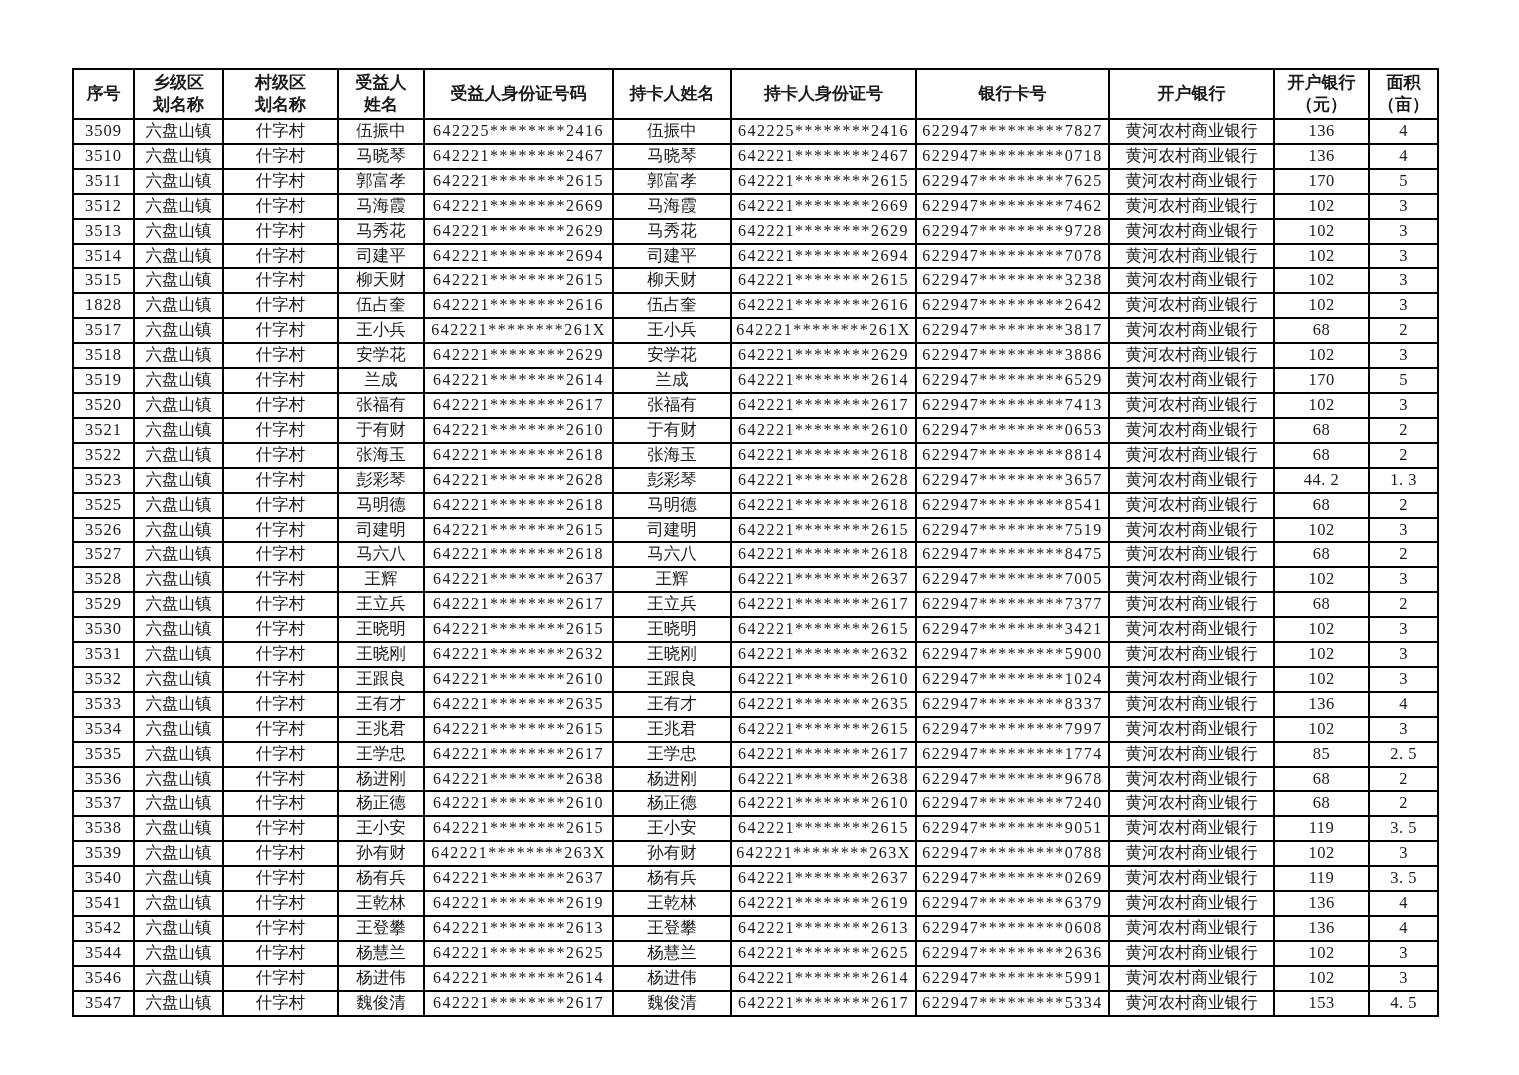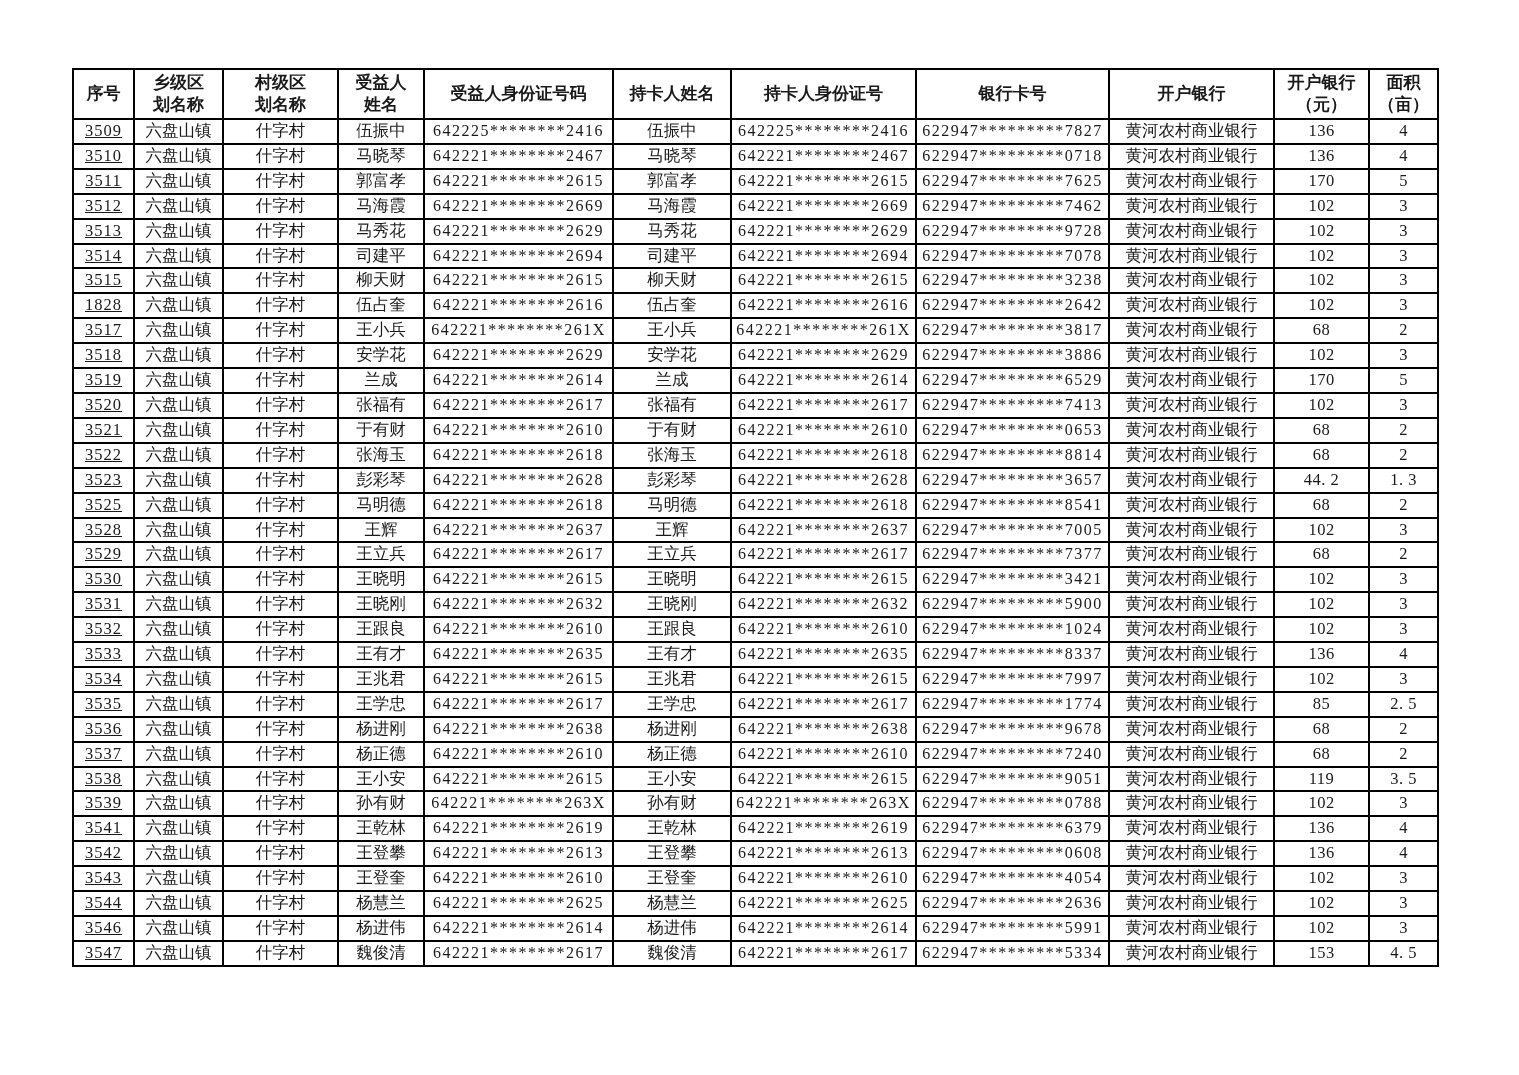--- a/index.html
+++ b/index.html
@@ -38,21 +38,21 @@
     font-weight: bold;
     line-height: 1.3;
   }
   .subsidy-table tbody td {
     height: 22.9px;
     font-size: 16.5px;
     line-height: 22.9px;
     white-space: nowrap;
   }
   
-  .subsidy-table tbody td:nth-child(1) { letter-spacing: 1px; text-decoration: underline; }
+  .subsidy-table tbody td:nth-child(1) { letter-spacing: 1px; }
   .subsidy-table tbody td:nth-child(5),
   .subsidy-table tbody td:nth-child(7),
   .subsidy-table tbody td:nth-child(8) { letter-spacing: 1.5px; font-size: 16px; }
   .subsidy-table tbody td:nth-child(10),
   .subsidy-table tbody td:nth-child(11) { letter-spacing: 0.5px; }
 </style>
 </head>
 <body>
 
 <div class="sheet">
@@ -309,21 +309,47 @@
     <td>马明德</td>
     <td>642221********2618</td>
     <td>马明德</td>
     <td>642221********2618</td>
     <td>622947*********8541</td>
     <td>黄河农村商业银行</td>
     <td>68</td>
     <td>2</td>
   </tr>
 
-
+  <tr>
+    <td>3526</td>
+    <td>六盘山镇</td>
+    <td>什字村</td>
+    <td>司建明</td>
+    <td>642221********2615</td>
+    <td>司建明</td>
+    <td>642221********2615</td>
+    <td>622947*********7519</td>
+    <td>黄河农村商业银行</td>
+    <td>102</td>
+    <td>3</td>
+  </tr>
+
+  <tr>
+    <td>3527</td>
+    <td>六盘山镇</td>
+    <td>什字村</td>
+    <td>马六八</td>
+    <td>642221********2618</td>
+    <td>马六八</td>
+    <td>642221********2618</td>
+    <td>622947*********8475</td>
+    <td>黄河农村商业银行</td>
+    <td>68</td>
+    <td>2</td>
+  </tr>
 
   <tr>
     <td>3528</td>
     <td>六盘山镇</td>
     <td>什字村</td>
     <td>王辉</td>
     <td>642221********2637</td>
     <td>王辉</td>
     <td>642221********2637</td>
     <td>622947*********7005</td>
@@ -479,20 +505,33 @@
     <td>孙有财</td>
     <td>642221********263X</td>
     <td>孙有财</td>
     <td>642221********263X</td>
     <td>622947*********0788</td>
     <td>黄河农村商业银行</td>
     <td>102</td>
     <td>3</td>
   </tr>
 
+  <tr>
+    <td>3540</td>
+    <td>六盘山镇</td>
+    <td>什字村</td>
+    <td>杨有兵</td>
+    <td>642221********2637</td>
+    <td>杨有兵</td>
+    <td>642221********2637</td>
+    <td>622947*********0269</td>
+    <td>黄河农村商业银行</td>
+    <td>119</td>
+    <td>3. 5</td>
+  </tr>
 
   <tr>
     <td>3541</td>
     <td>六盘山镇</td>
     <td>什字村</td>
     <td>王乾林</td>
     <td>642221********2619</td>
     <td>王乾林</td>
     <td>642221********2619</td>
     <td>622947*********6379</td>
@@ -508,33 +547,20 @@
     <td>王登攀</td>
     <td>642221********2613</td>
     <td>王登攀</td>
     <td>642221********2613</td>
     <td>622947*********0608</td>
     <td>黄河农村商业银行</td>
     <td>136</td>
     <td>4</td>
   </tr>
 
-  <tr>
-    <td>3543</td>
-    <td>六盘山镇</td>
-    <td>什字村</td>
-    <td>王登奎</td>
-    <td>642221********2610</td>
-    <td>王登奎</td>
-    <td>642221********2610</td>
-    <td>622947*********4054</td>
-    <td>黄河农村商业银行</td>
-    <td>102</td>
-    <td>3</td>
-  </tr>
 
   <tr>
     <td>3544</td>
     <td>六盘山镇</td>
     <td>什字村</td>
     <td>杨慧兰</td>
     <td>642221********2625</td>
     <td>杨慧兰</td>
     <td>642221********2625</td>
     <td>622947*********2636</td>

